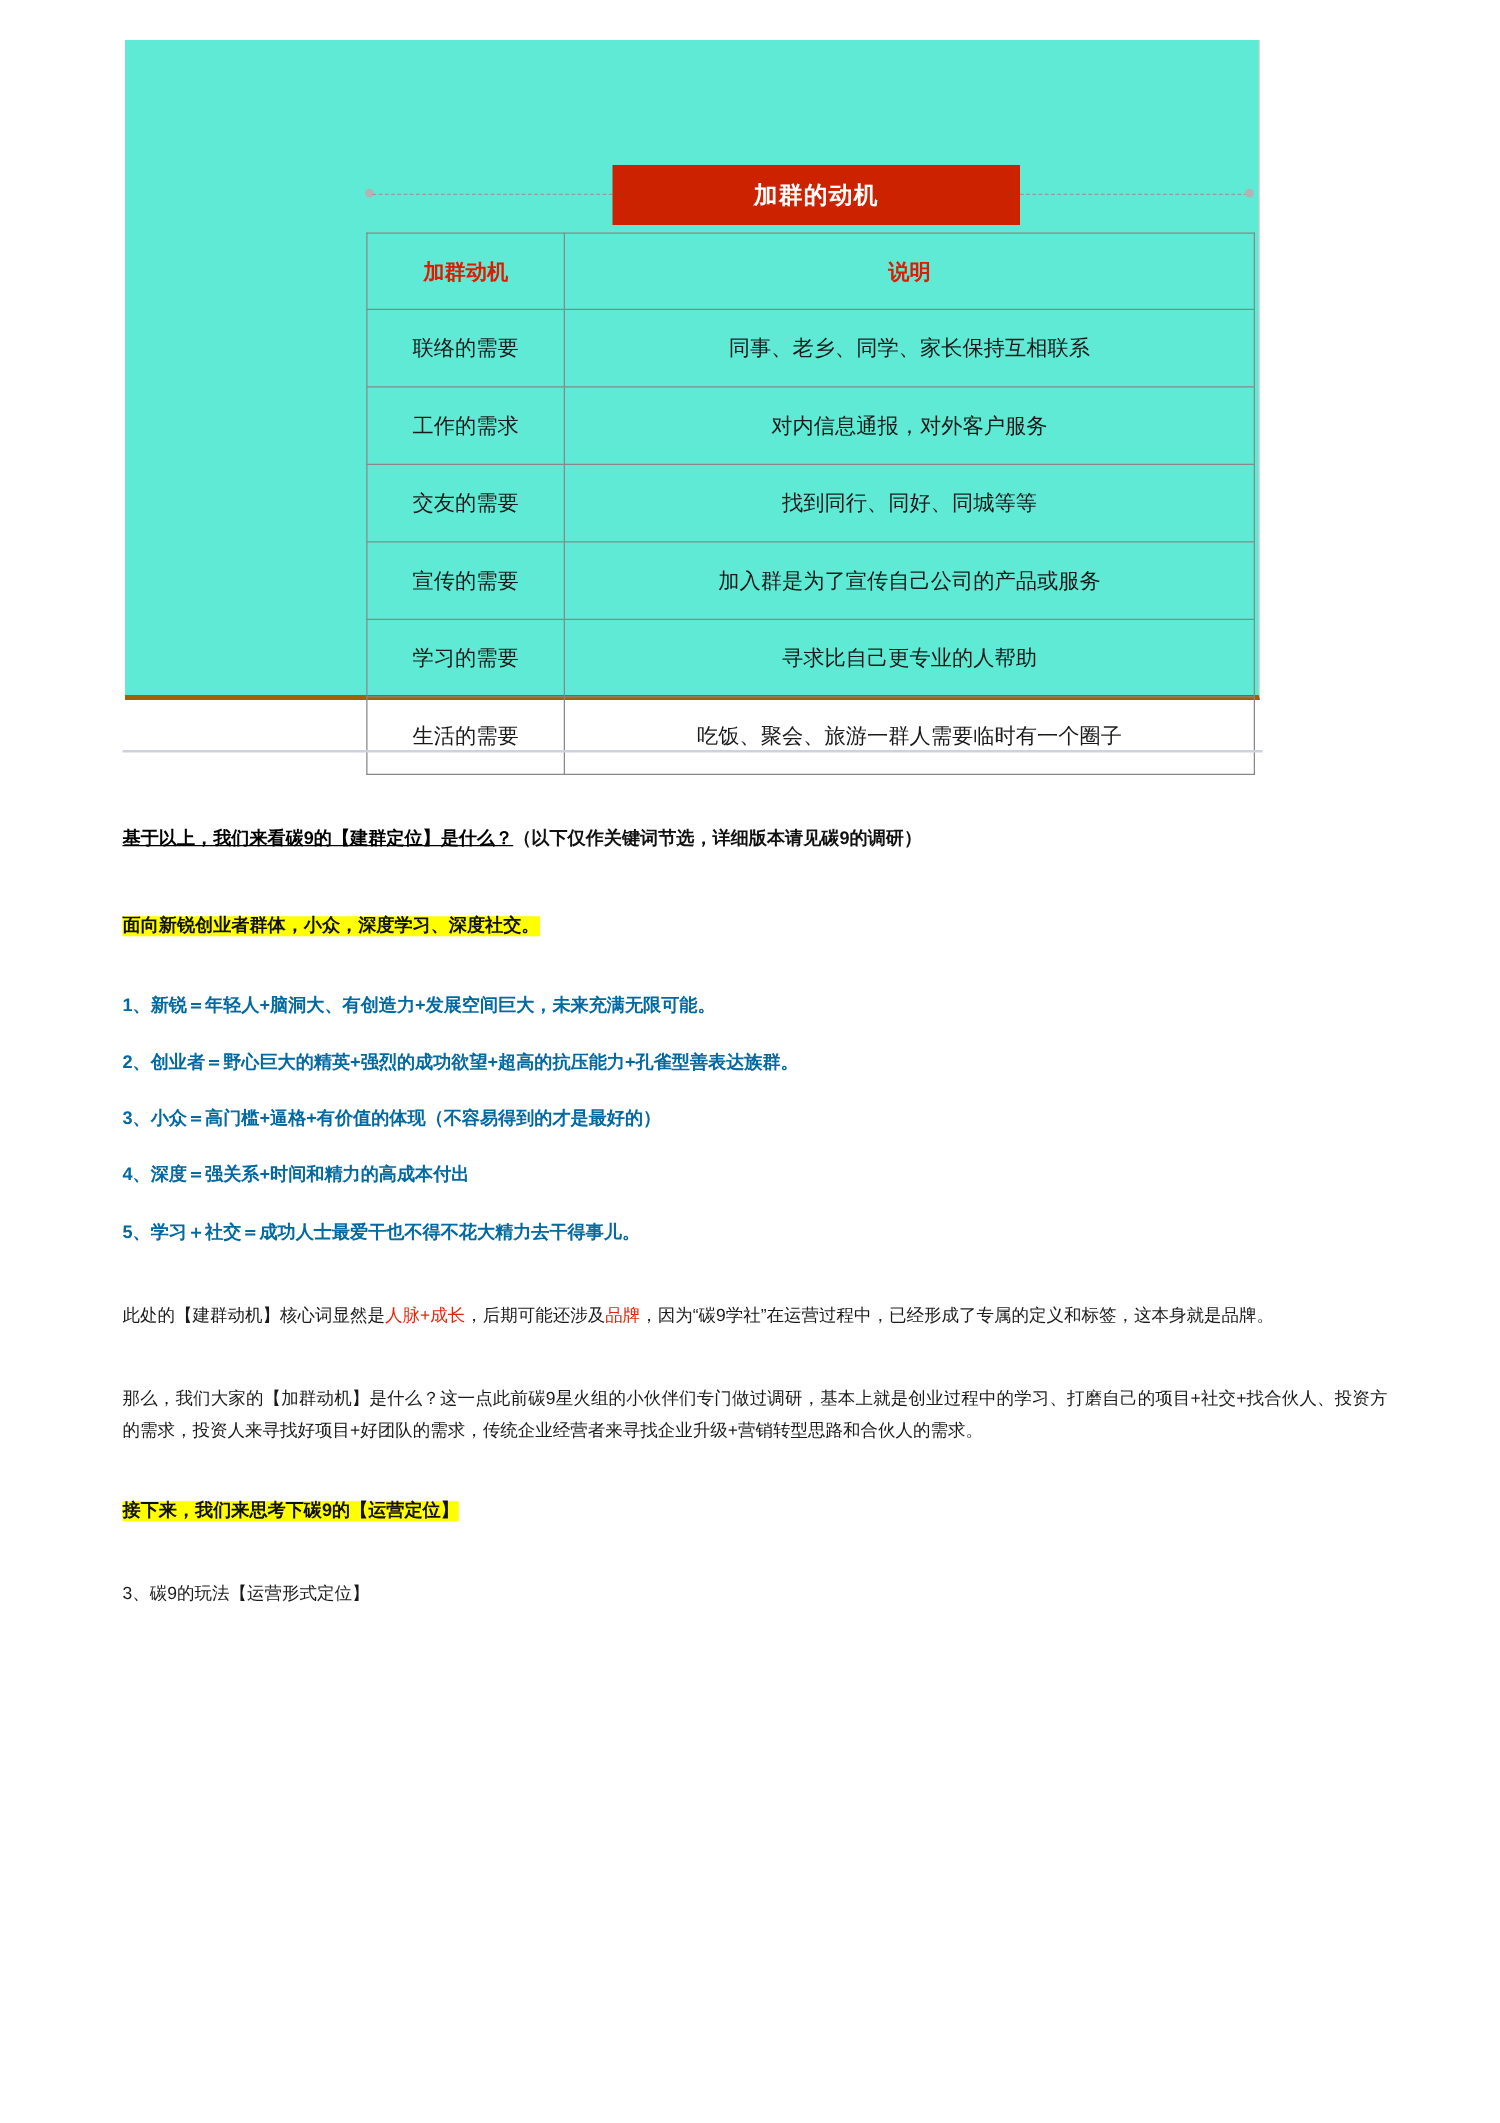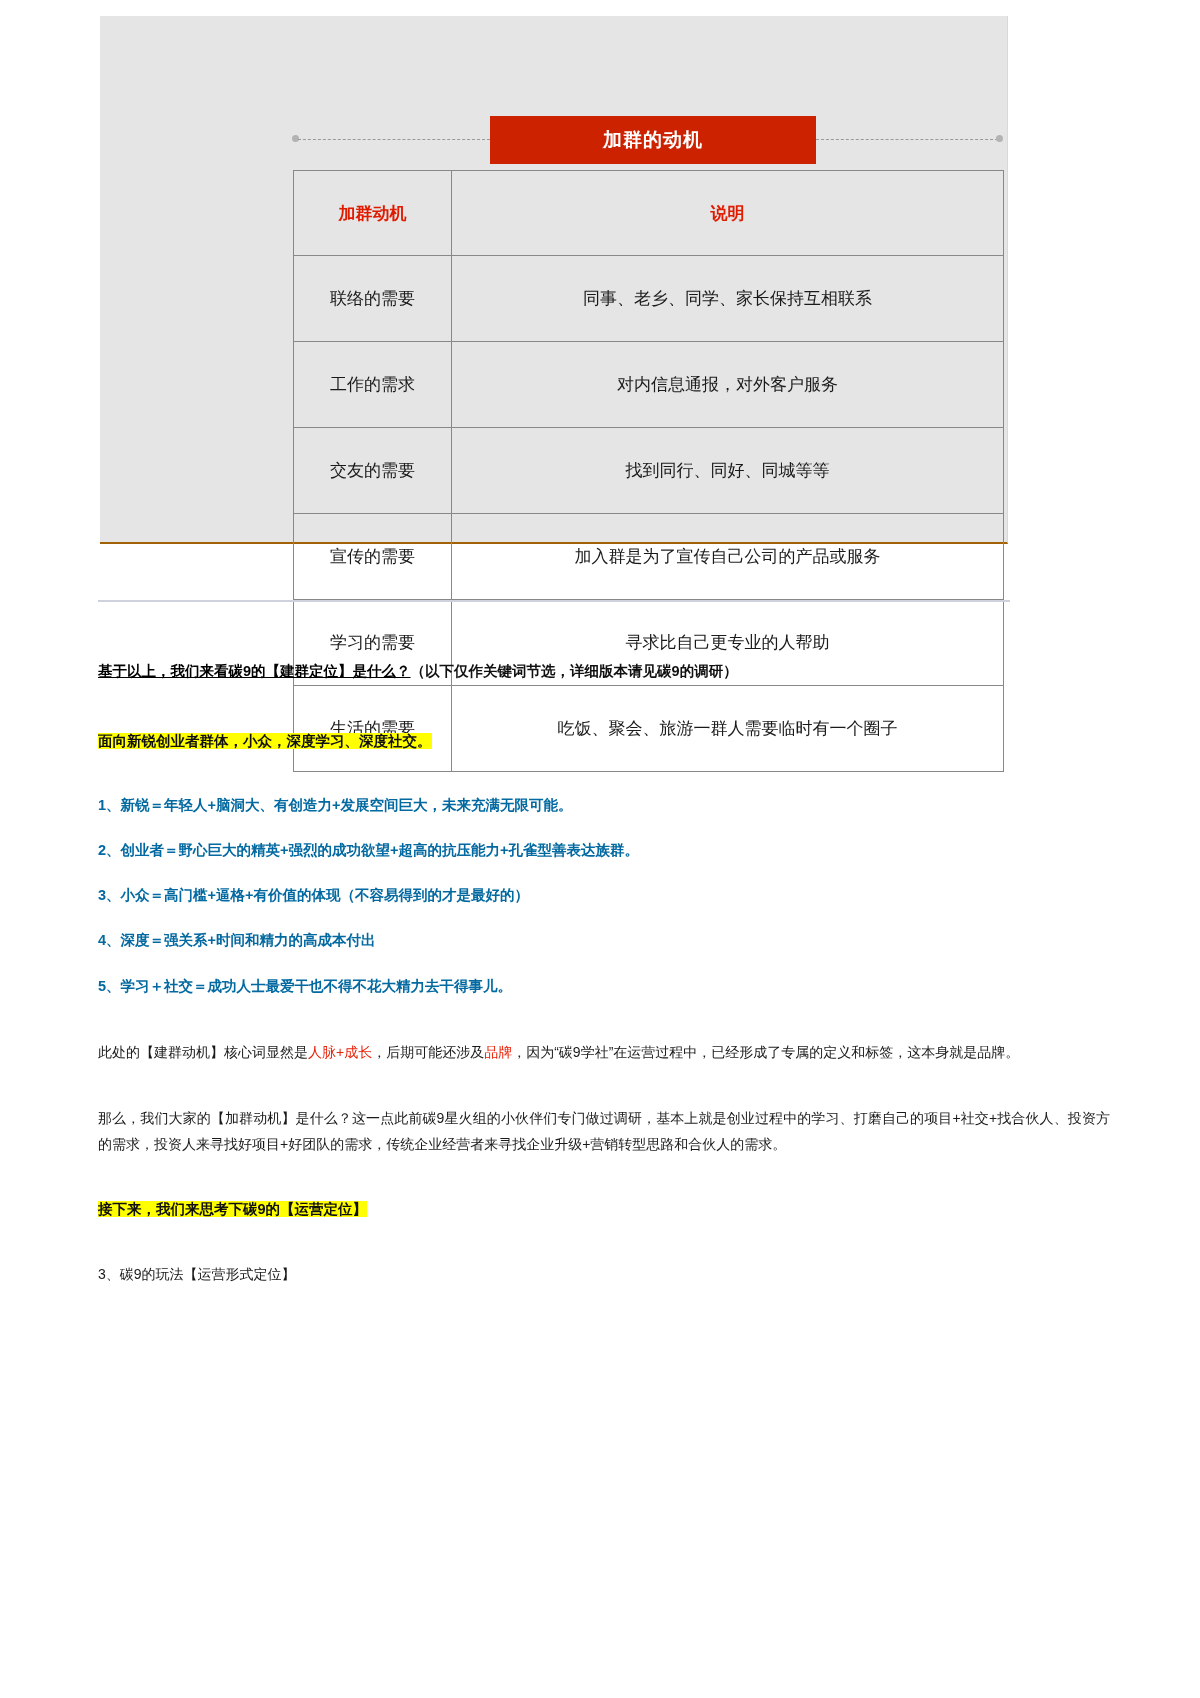--- a/index.html
+++ b/index.html
@@ -13,26 +13,26 @@
     font-family: "Liberation Sans", "DejaVu Sans", sans-serif;
     color: #111111;
     position: relative;
     overflow: hidden;
   }
 
   
   .slide-frame {
     position: absolute;
     left: 100px;
-    top: 16px;
+    top: 32px;
     width: 908px;
     height: 528px;
     border-right: 1px solid #d9d9d9;
-    border-bottom: 2px solid #a16207;
-    background: #e5e5e5;
+    border-bottom: 4px solid #a16207;
+    background: #5eead4;
     box-sizing: border-box;
   }
 
   .banner-row {
     position: absolute;
     left: 190px;
     top: 100px;
     width: 716px;
     height: 48px;
   }
@@ -80,21 +80,21 @@
     border-collapse: collapse;
     table-layout: fixed;
   }
   .motive-table td {
     border: 1px solid #888888;
     height: 53px;
     text-align: center;
     vertical-align: middle;
     font-size: 17px;
     color: #1a1a1a;
-    padding: 16px 6px;
+    padding: 4px 6px;
   }
   .motive-table col.c1 { width: 158px; }
   .motive-table col.c2 { width: 552px; }
   .motive-table thead td {
     color: #e01b00;
     font-weight: 700;
     font-size: 17px;
     height: 52px;
   }
 

